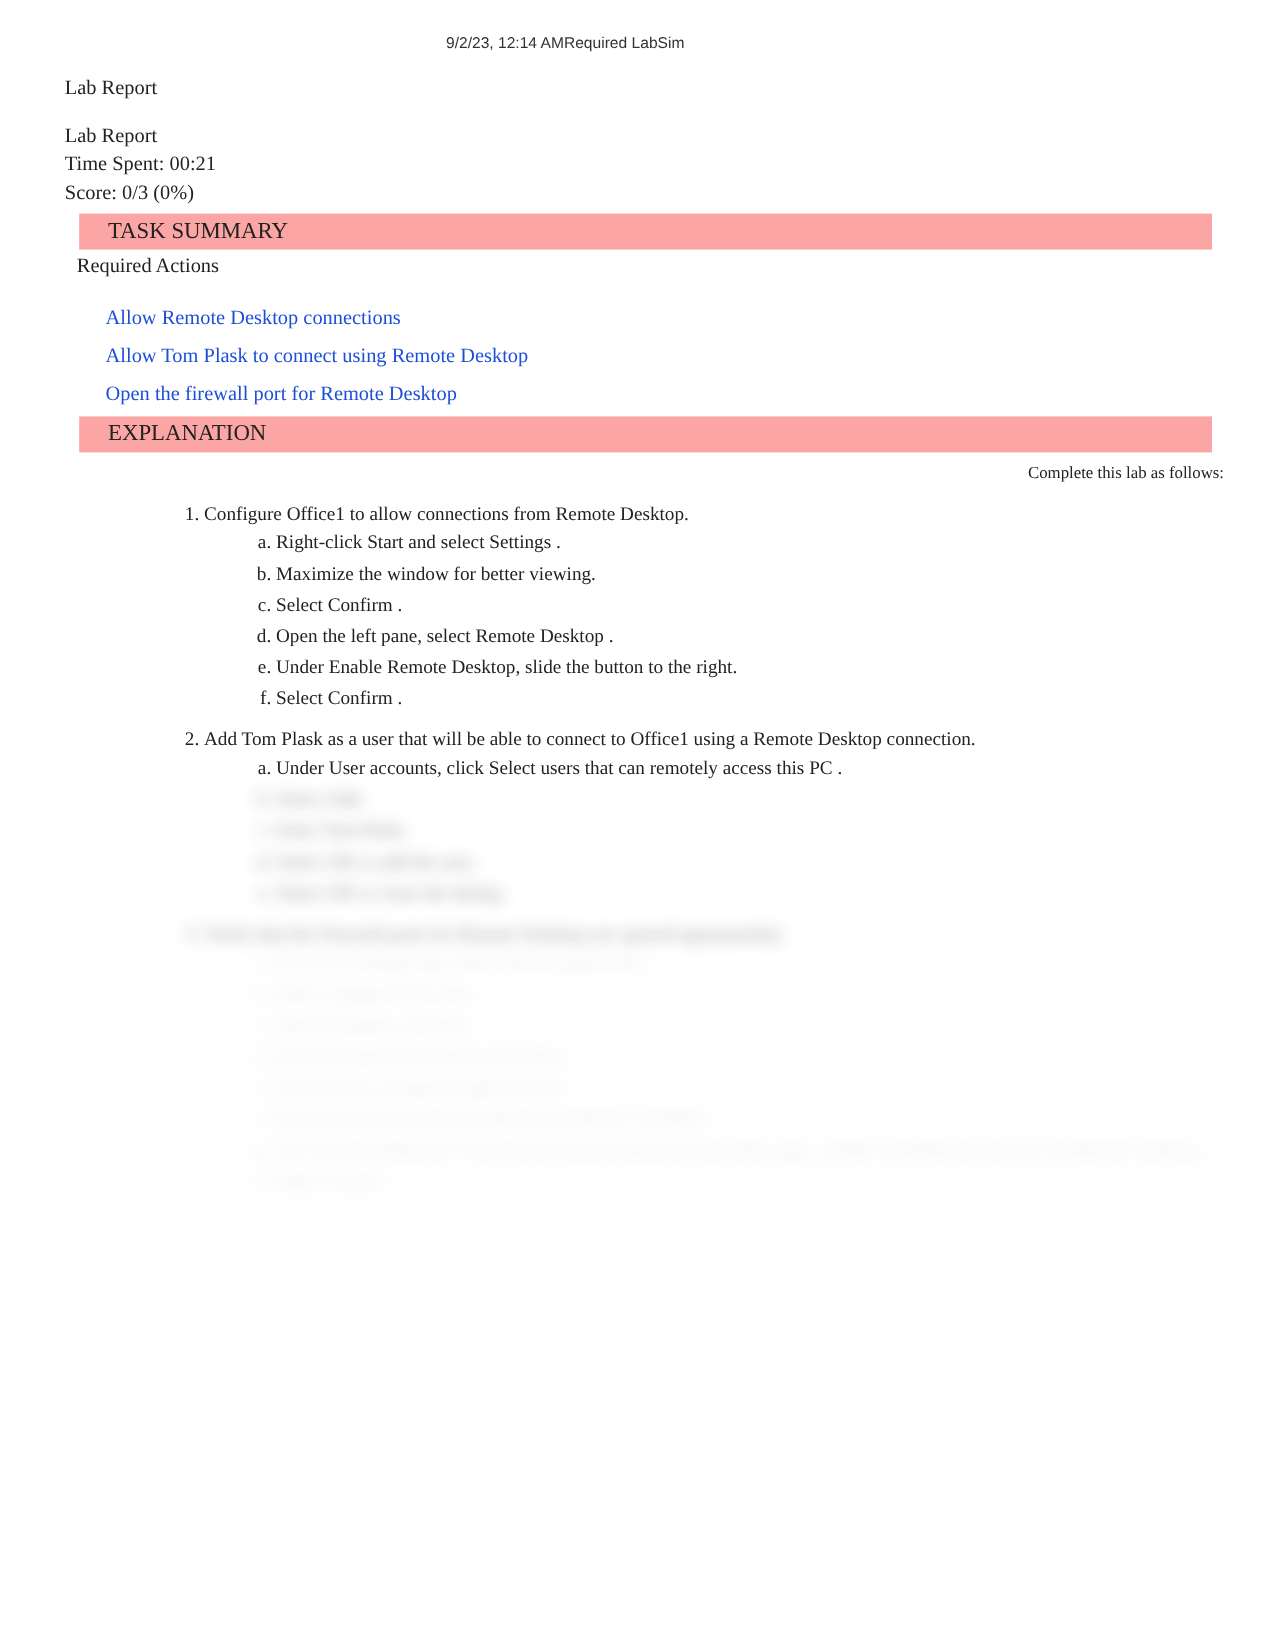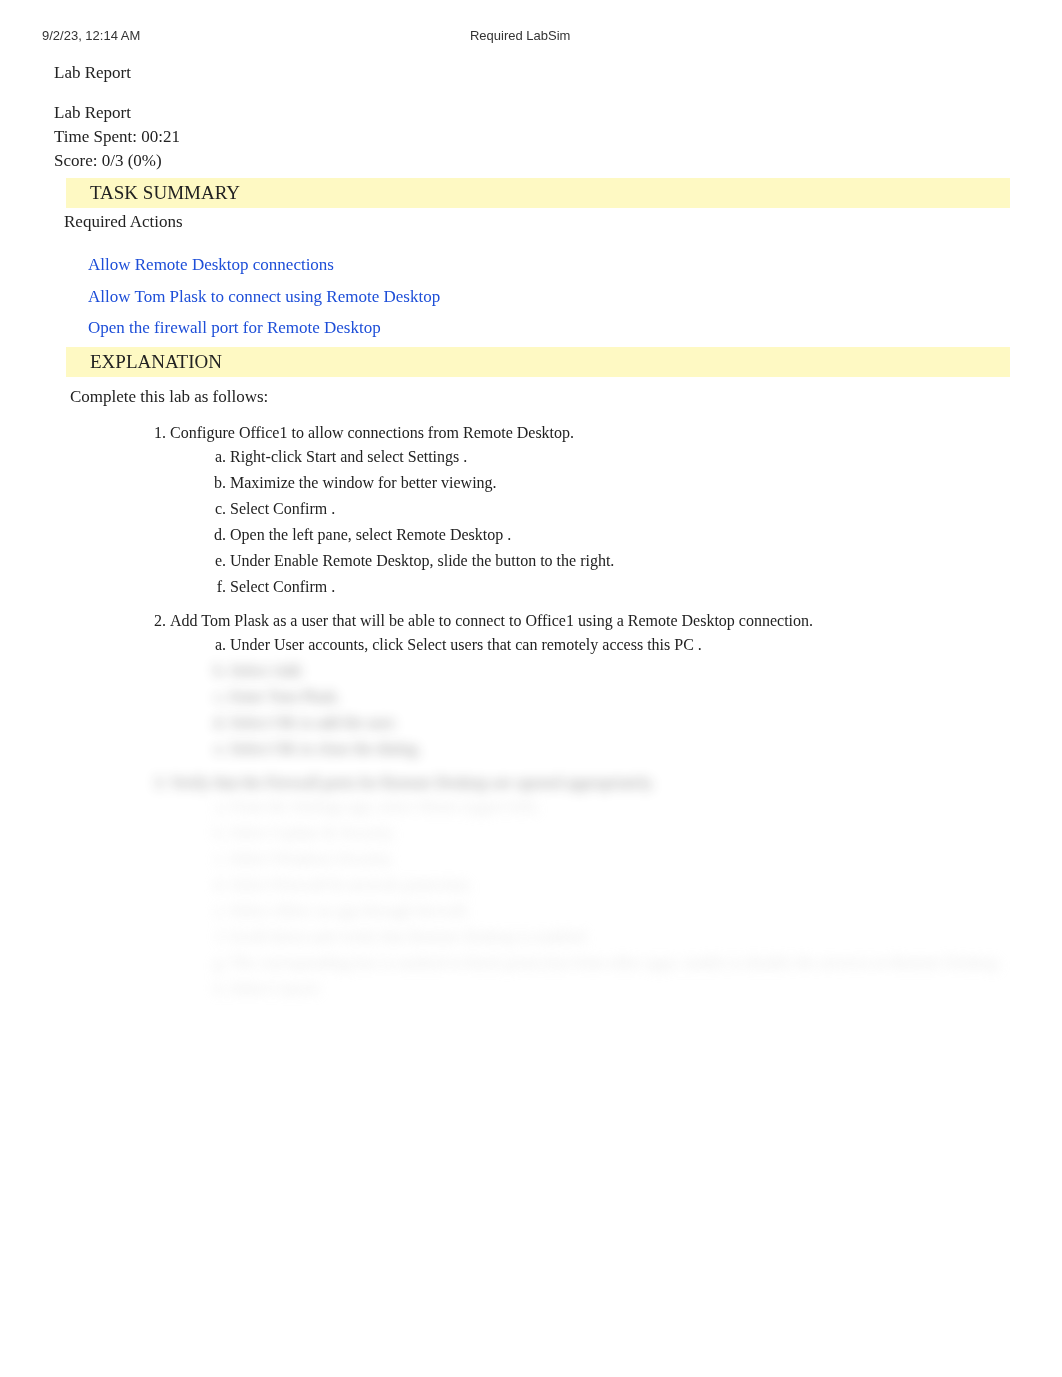--- a/index.html
+++ b/index.html
@@ -10,59 +10,60 @@
     body {
       font-family: Georgia, 'Times New Roman', serif;
       font-size: 16px;
       color: #222;
       background: #fff;
       width: 1062px;
       padding: 28px 42px;
     }
     .header-row {
       display: flex;
-      justify-content: space-between;
+      justify-content: center;
       font-family: Arial, sans-serif;
       font-size: 13px;
       color: #333;
       margin-bottom: 20px;
     }
     .header-center {
       text-align: center;
     }
     .page-title {
       font-size: 17px;
       margin: 8px 0 18px 12px;
       color: #222;
     }
     .report-meta {
       margin-left: 12px;
       font-size: 17px;
       line-height: 1.4;
     }
     .section-header {
-      background: #fef9c3;
+      background: #fca5a5;
       font-size: 19px;
       padding: 4px 8px 4px 24px;
       margin: 6px 10px 4px 24px;
       color: #222;
     }
     .required-actions-title {
       font-size: 17px;
       margin: 4px 0 20px 22px;
     }
     .action-item {
       color: #1d4ed8;
       font-size: 17px;
       margin: 6px 0 6px 46px;
       line-height: 1.5;
     }
     .explanation-intro {
-      font-size: 17px;
+      font-size: 14px;
       margin: 10px 0 14px 28px;
+      text-align: right;
     }
     ol.main-list {
       list-style: decimal;
       margin: 8px 0 0 128px;
       font-size: 16px;
       line-height: 1.5;
     }
     ol.main-list > li {
       margin-bottom: 10px;
     }

